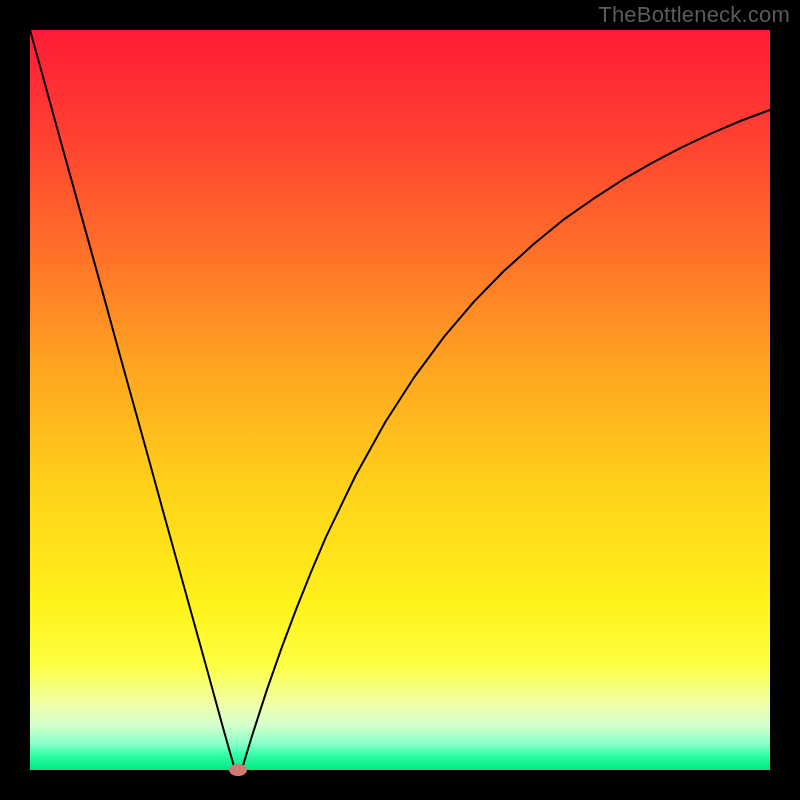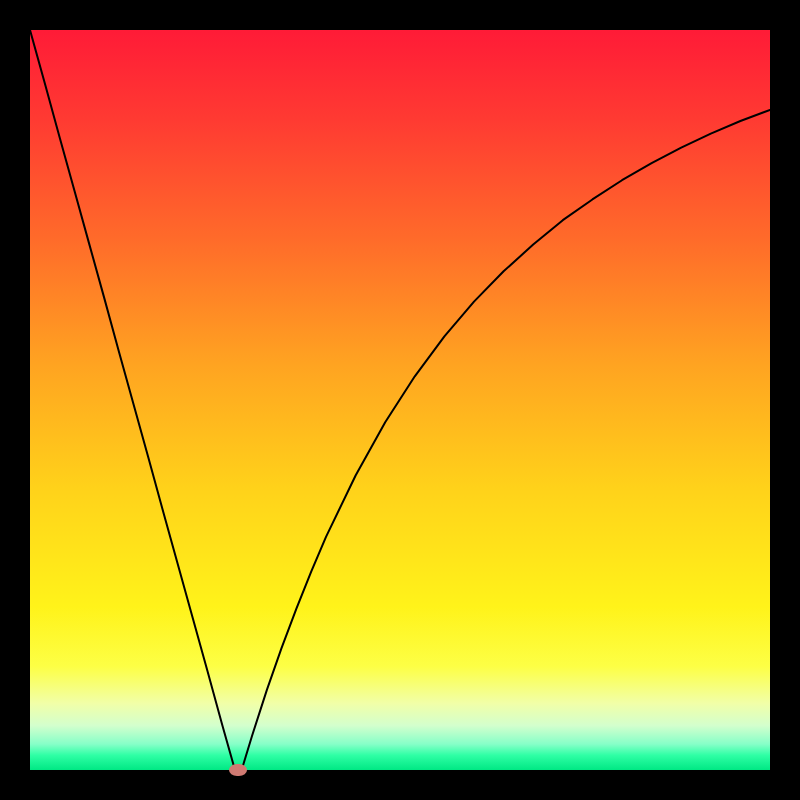--- a/index.html
+++ b/index.html
@@ -41,20 +41,21 @@
     height: 12px;
     background: #cf7a72;
     border-radius: 8px / 6px;
     z-index: 4;
   }
 </style>
 </head>
 <body>
 <div class="frame">
 
+  <div class="watermark">TheBottleneck.com</div>
 
   <svg class="plot" viewBox="0 0 740 740" preserveAspectRatio="none">
     <defs>
       <linearGradient id="bg-grad" x1="0" y1="0" x2="0" y2="1">
         <stop offset="0%" stop-color="#ff1b37"></stop>
         <stop offset="12%" stop-color="#ff3a32"></stop>
         <stop offset="28%" stop-color="#ff6a2a"></stop>
         <stop offset="45%" stop-color="#ffa321"></stop>
         <stop offset="62%" stop-color="#ffd21a"></stop>
         <stop offset="78%" stop-color="#fff31a"></stop>

